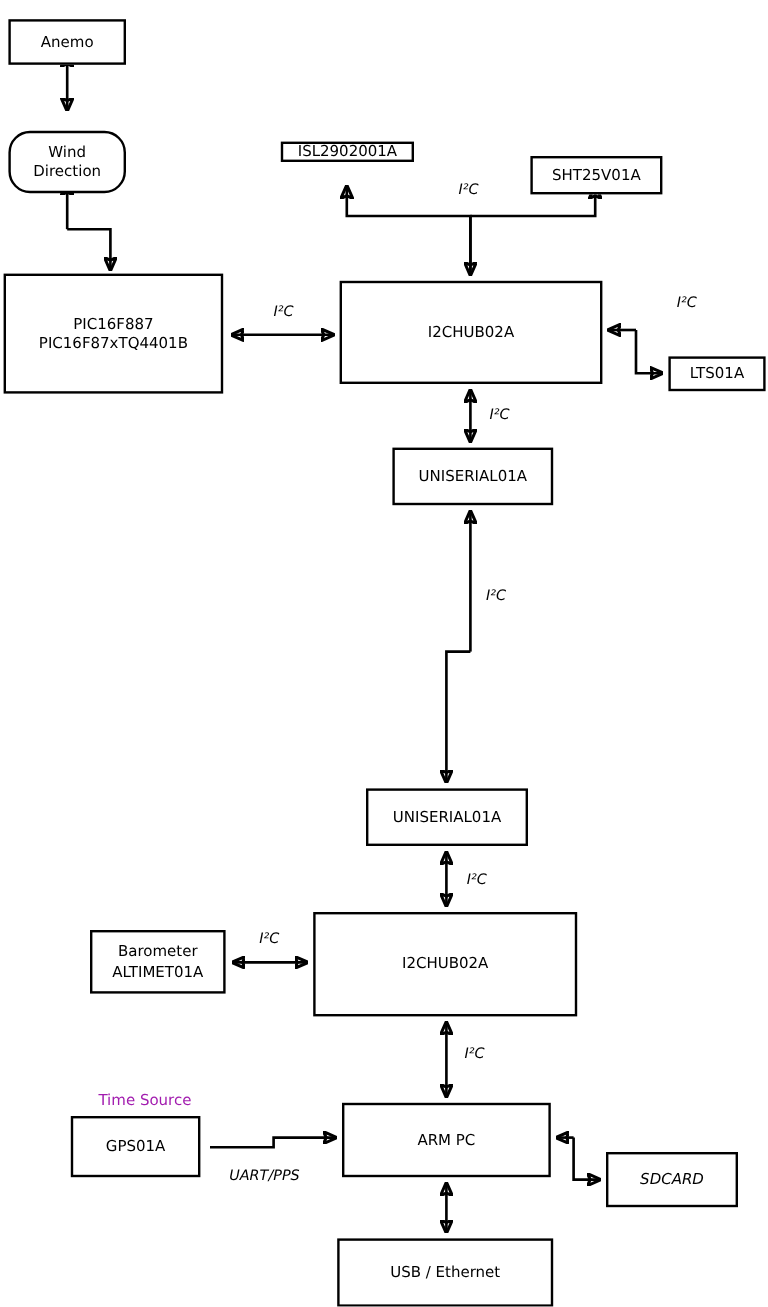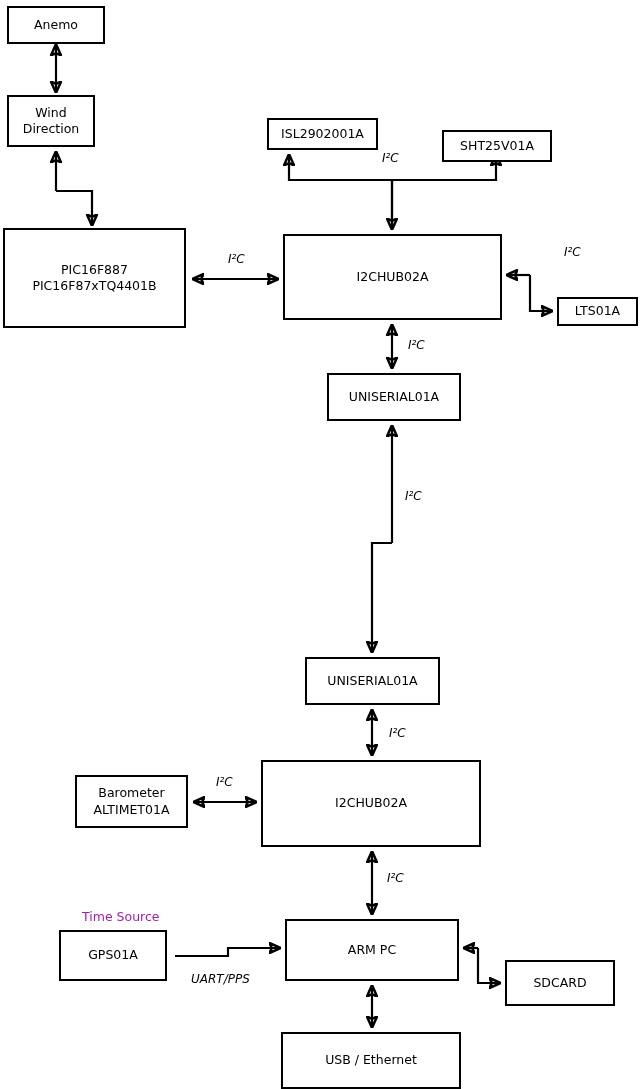--- a/index.html
+++ b/index.html
@@ -106,35 +106,35 @@
     <line x1="372" y1="914" x2="372" y2="852" marker-start="url(#arrow)" marker-end="url(#arrow)"></line>
 
     <path d="M 175 956 L 228 956 L 228 948 L 280 948" marker-end="url(#arrow)"></path>
 
     <path d="M 478 948 L 464 948" marker-end="url(#arrow)"></path>
     <path d="M 478 948 L 478 983 L 500 983" marker-end="url(#arrow)"></path>
 
     <line x1="372" y1="1027" x2="372" y2="986" marker-start="url(#arrow)" marker-end="url(#arrow)"></line>
   </svg>
 
-  <div class="node" style="left:7px; top:6px; width:98px; height:38px;">
+  <div class="node" style="left:7px; top:16px; width:98px; height:38px;">
     <span class="node-label">Anemo</span>
   </div>
 
-  <div class="node" style="left:7px; top:95px; width:88px; height:52px;">
+  <div class="node" style="left:7px; top:109px; width:98px; height:52px;border-radius:18px;">
     <span class="node-label">Wind
 Direction</span>
   </div>
 
   <div class="node" style="left:3px; top:228px; width:183px; height:100px;">
     <span class="node-label">PIC16F887
 PIC16F87xTQ4401B</span>
   </div>
 
-  <div class="node" style="left:234px; top:118px; width:111px; height:32px;margin-left:33px;">
+  <div class="node" style="left:234px; top:118px; width:111px; height:17px;">
     <span class="node-label">ISL2902001A</span>
   </div>
 
   <div class="node" style="left:442px; top:118px; width:110px; height:32px;margin-top:12px;">
     <span class="node-label">SHT25V01A</span>
   </div>
 
   <div class="node" style="left:283px; top:234px; width:219px; height:86px;">
     <span class="node-label">I2CHUB02A</span>
   </div>
@@ -161,21 +161,21 @@
   </div>
 
   <div class="node" style="left:285px; top:919px; width:174px; height:62px;">
     <span class="node-label">ARM PC</span>
   </div>
 
   <div class="node" style="left:59px; top:930px; width:108px; height:51px;">
     <span class="node-label">GPS01A</span>
   </div>
 
-  <div class="node" style="left:505px; top:960px; width:110px; height:46px;">
+  <div class="node" style="left:505px; top:960px; width:110px; height:46px;font-style:italic;">
     <span class="node-label">SDCARD</span>
   </div>
 
   <div class="node" style="left:281px; top:1032px; width:180px; height:57px;justify-content:center;">
     <span class="node-label">USB / Ethernet</span>
   </div>
 
   <div class="edge-label" style="left:382px; top:152px;">I²C</div>
 
   <div class="edge-label" style="left:228px; top:253px;">I²C</div>

